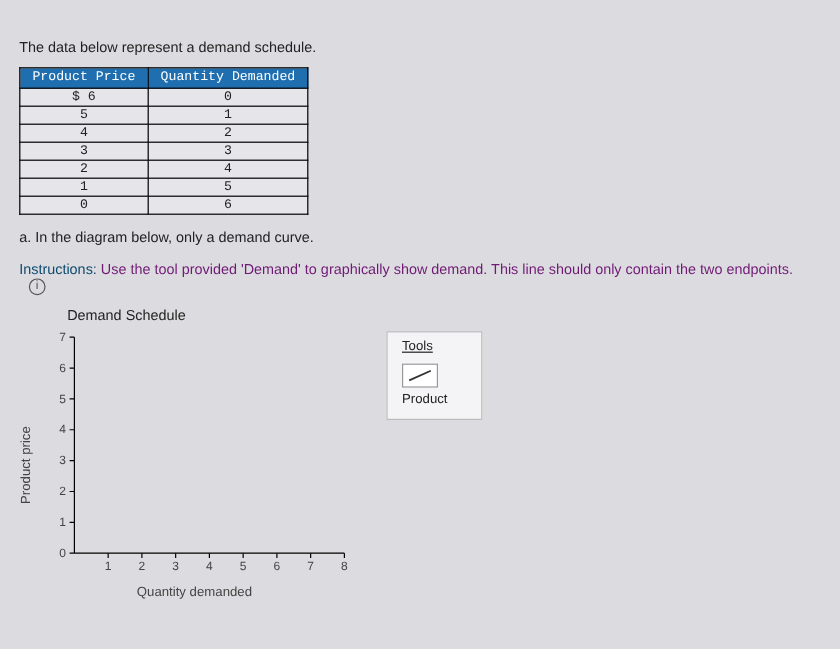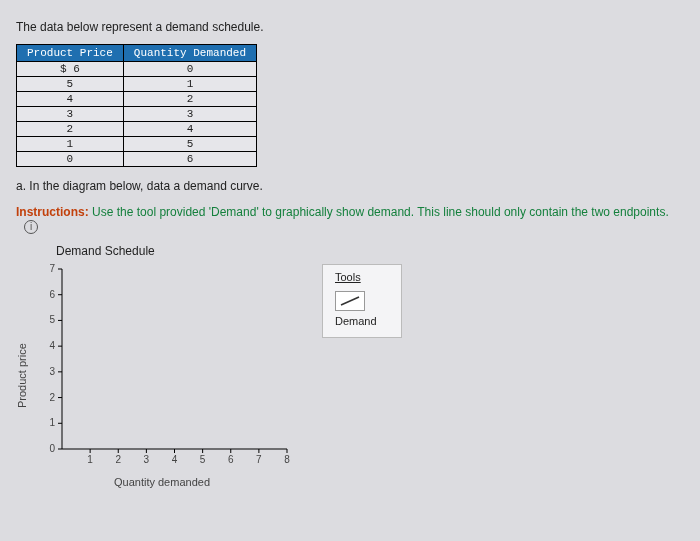--- a/index.html
+++ b/index.html
@@ -5,41 +5,41 @@
   * { box-sizing: border-box; }
   body {
     margin: 0;
     padding: 12px 16px;
     width: 700px;
     font-family: Arial, sans-serif;
     font-size: 12px;
     background: #dcdce0;
     color: #222;
   }
-  .intro { margin: 8px 0 10px; }
+  .intro { margin: 20px 0 10px; }
   table.sched {
     border-collapse: collapse;
     font-family: "Courier New", monospace;
     font-size: 11px;
   }
   table.sched th, table.sched td {
     border: 1px solid #000;
     padding: 1px 6px;
     text-align: center;
     background: #e6e6ea;
   }
   table.sched th {
     background: #1f6fb0;
     color: #fff;
     font-weight: normal;
     padding: 2px 10px;
   }
   .section { margin: 12px 0 4px; }
-  .instr-label { color: #c2410c; font-weight: bold; }
-  .instr-text { color: #15803d; }
+  .instr-label { color: #0c4a6e; font-weight: normal; }
+  .instr-text { color: #701a75; }
   .info-icon {
     display: inline-block;
     width: 14px; height: 14px;
     border: 1px solid #555;
     border-radius: 50%;
     text-align: center;
     line-height: 12px;
     font-size: 10px;
     color: #555;
     margin-left: 8px;
@@ -113,21 +113,21 @@
         <td>1</td>
         <td>5</td>
       </tr>
       <tr>
         <td>0</td>
         <td>6</td>
       </tr>
     </tbody>
 </table>
 
-<div class="section">a. In the diagram below, data a demand curve.</div>
+<div class="section">a. In the diagram below, only a demand curve.</div>
 
 <div class="section">
   <span class="instr-label">Instructions:</span><span class="instr-text"> Use the tool provided 'Demand' to graphically show demand. This line should only contain the two endpoints.</span>
   <span class="info-icon">i</span>
 </div>
 
 <div class="chart-title">Demand Schedule</div>
 
 <div class="chart-wrap">
   <div class="chart-area">
@@ -173,15 +173,15 @@
     </div>
   </div>
 
   <div class="tools-panel">
     <div class="hdr">Tools</div>
     <div class="tool-line">
       <svg width="24" height="14">
           <line x1="3" y1="11" x2="21" y2="3" stroke="#333" stroke-width="1.5"></line>
         </svg>
     </div>
-    <div>Demand</div>
+    <div>Product</div>
   </div>
 </div>
 
 </body></html>

